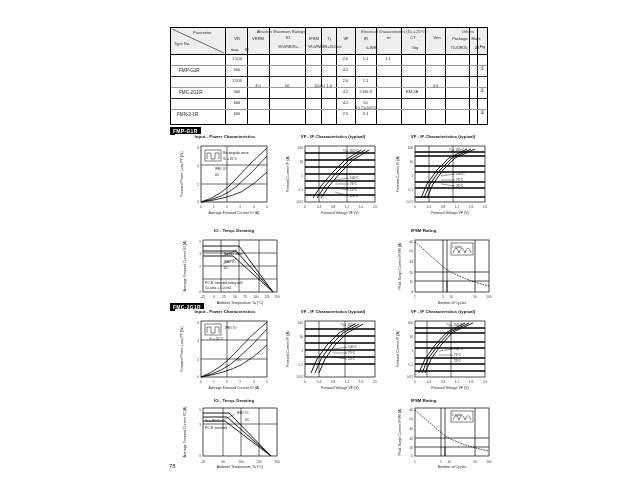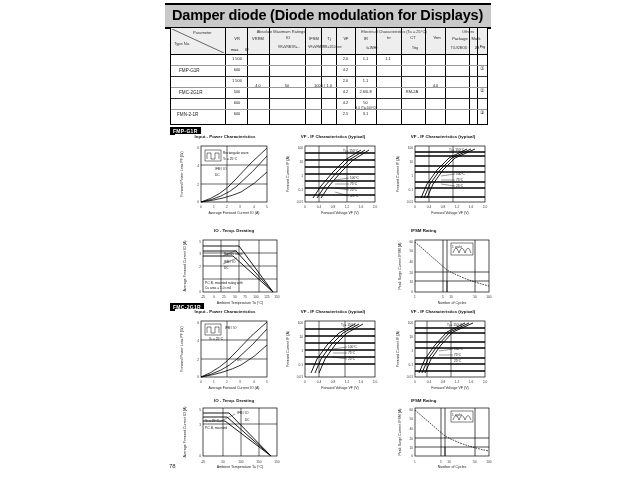--- a/index.html
+++ b/index.html
@@ -42,23 +42,20 @@
   .tik{font-size:3.2px;fill:#333;font-family:"Liberation Sans",sans-serif;}
   .ann{font-size:3.2px;fill:#111;font-family:"Liberation Sans",sans-serif;}
 
   .pageno{position:absolute;left:4px;top:463px;font-size:6px;color:#333;}
 </style>
 </head>
 <body>
 
 <div id="page">
 
-  <div class="title-bar">
-    <div class="t">Damper diode (Diode modulation for Displays)</div>
-  </div>
 
   <div class="tbl">
     <div class="hdr"></div>
 
     <svg class="diag">
       <line x1="0" y1="0" x2="52" y2="24" stroke="#444" stroke-width="0.8"></line>
     </svg>
     <div class="lbl" style="left:22px;top:3px;font-size:4px;">Parameter</div>
     <div class="lbl" style="left:3px;top:14px;font-size:4px;">Type No.</div>
 

